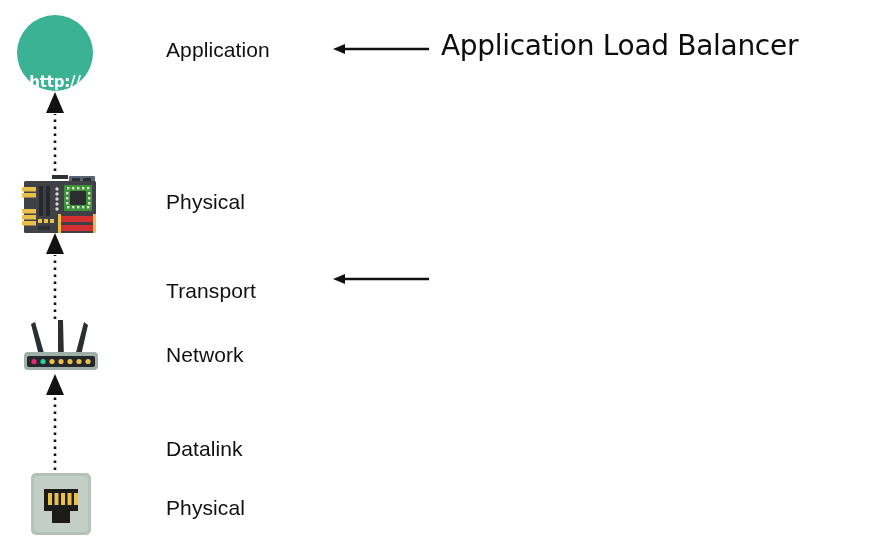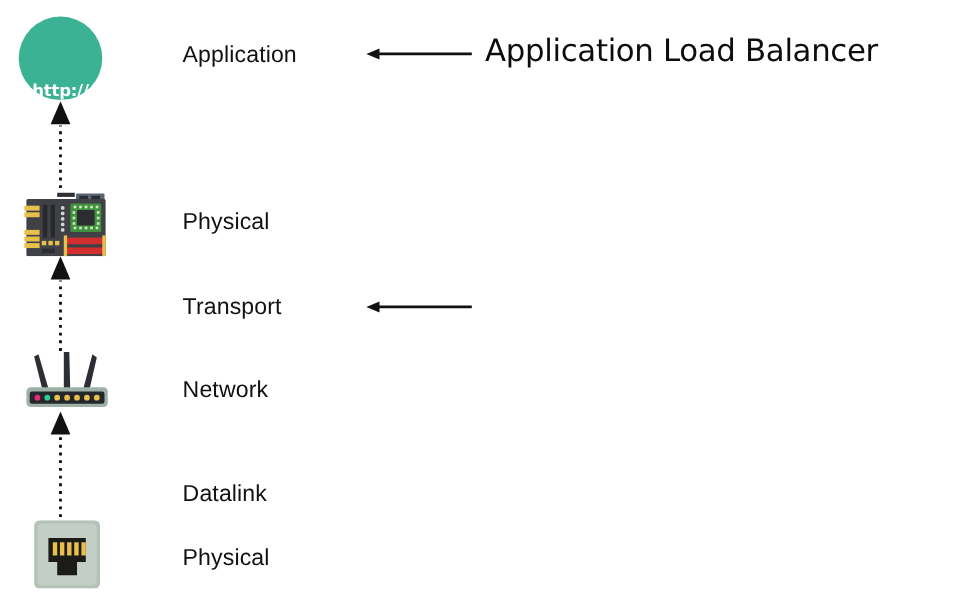--- a/index.html
+++ b/index.html
@@ -198,21 +198,21 @@
         <rect x="23.5" y="20" width="4" height="12"></rect>
         <rect x="30" y="20" width="4" height="12"></rect>
         <rect x="36.5" y="20" width="4" height="12"></rect>
         <rect x="43" y="20" width="4" height="12"></rect>
       </g>
     </svg>
   </div>
 
   <div class="layer-label" style="top:39px;">Application</div>
   <div class="layer-label" style="top:191px;">Physical</div>
-  <div class="layer-label" style="top:268px;">Transport</div>
+  <div class="layer-label" style="top:280px;">Transport</div>
   <div class="layer-label" style="top:344px;text-align:right;">Network</div>
   <div class="layer-label" style="top:438px;">Datalink</div>
   <div class="layer-label" style="top:497px;">Physical</div>
 
   <div class="annot-arrow" style="left:333px; top:40px; width:96px;">
     <svg width="96" height="18" viewBox="0 0 96 18">
       <line x1="10" y1="9" x2="96" y2="9" stroke="#111" stroke-width="2.6"></line>
       <polygon points="0,9 12,4 12,14" fill="#111"></polygon>
     </svg>
   </div>

